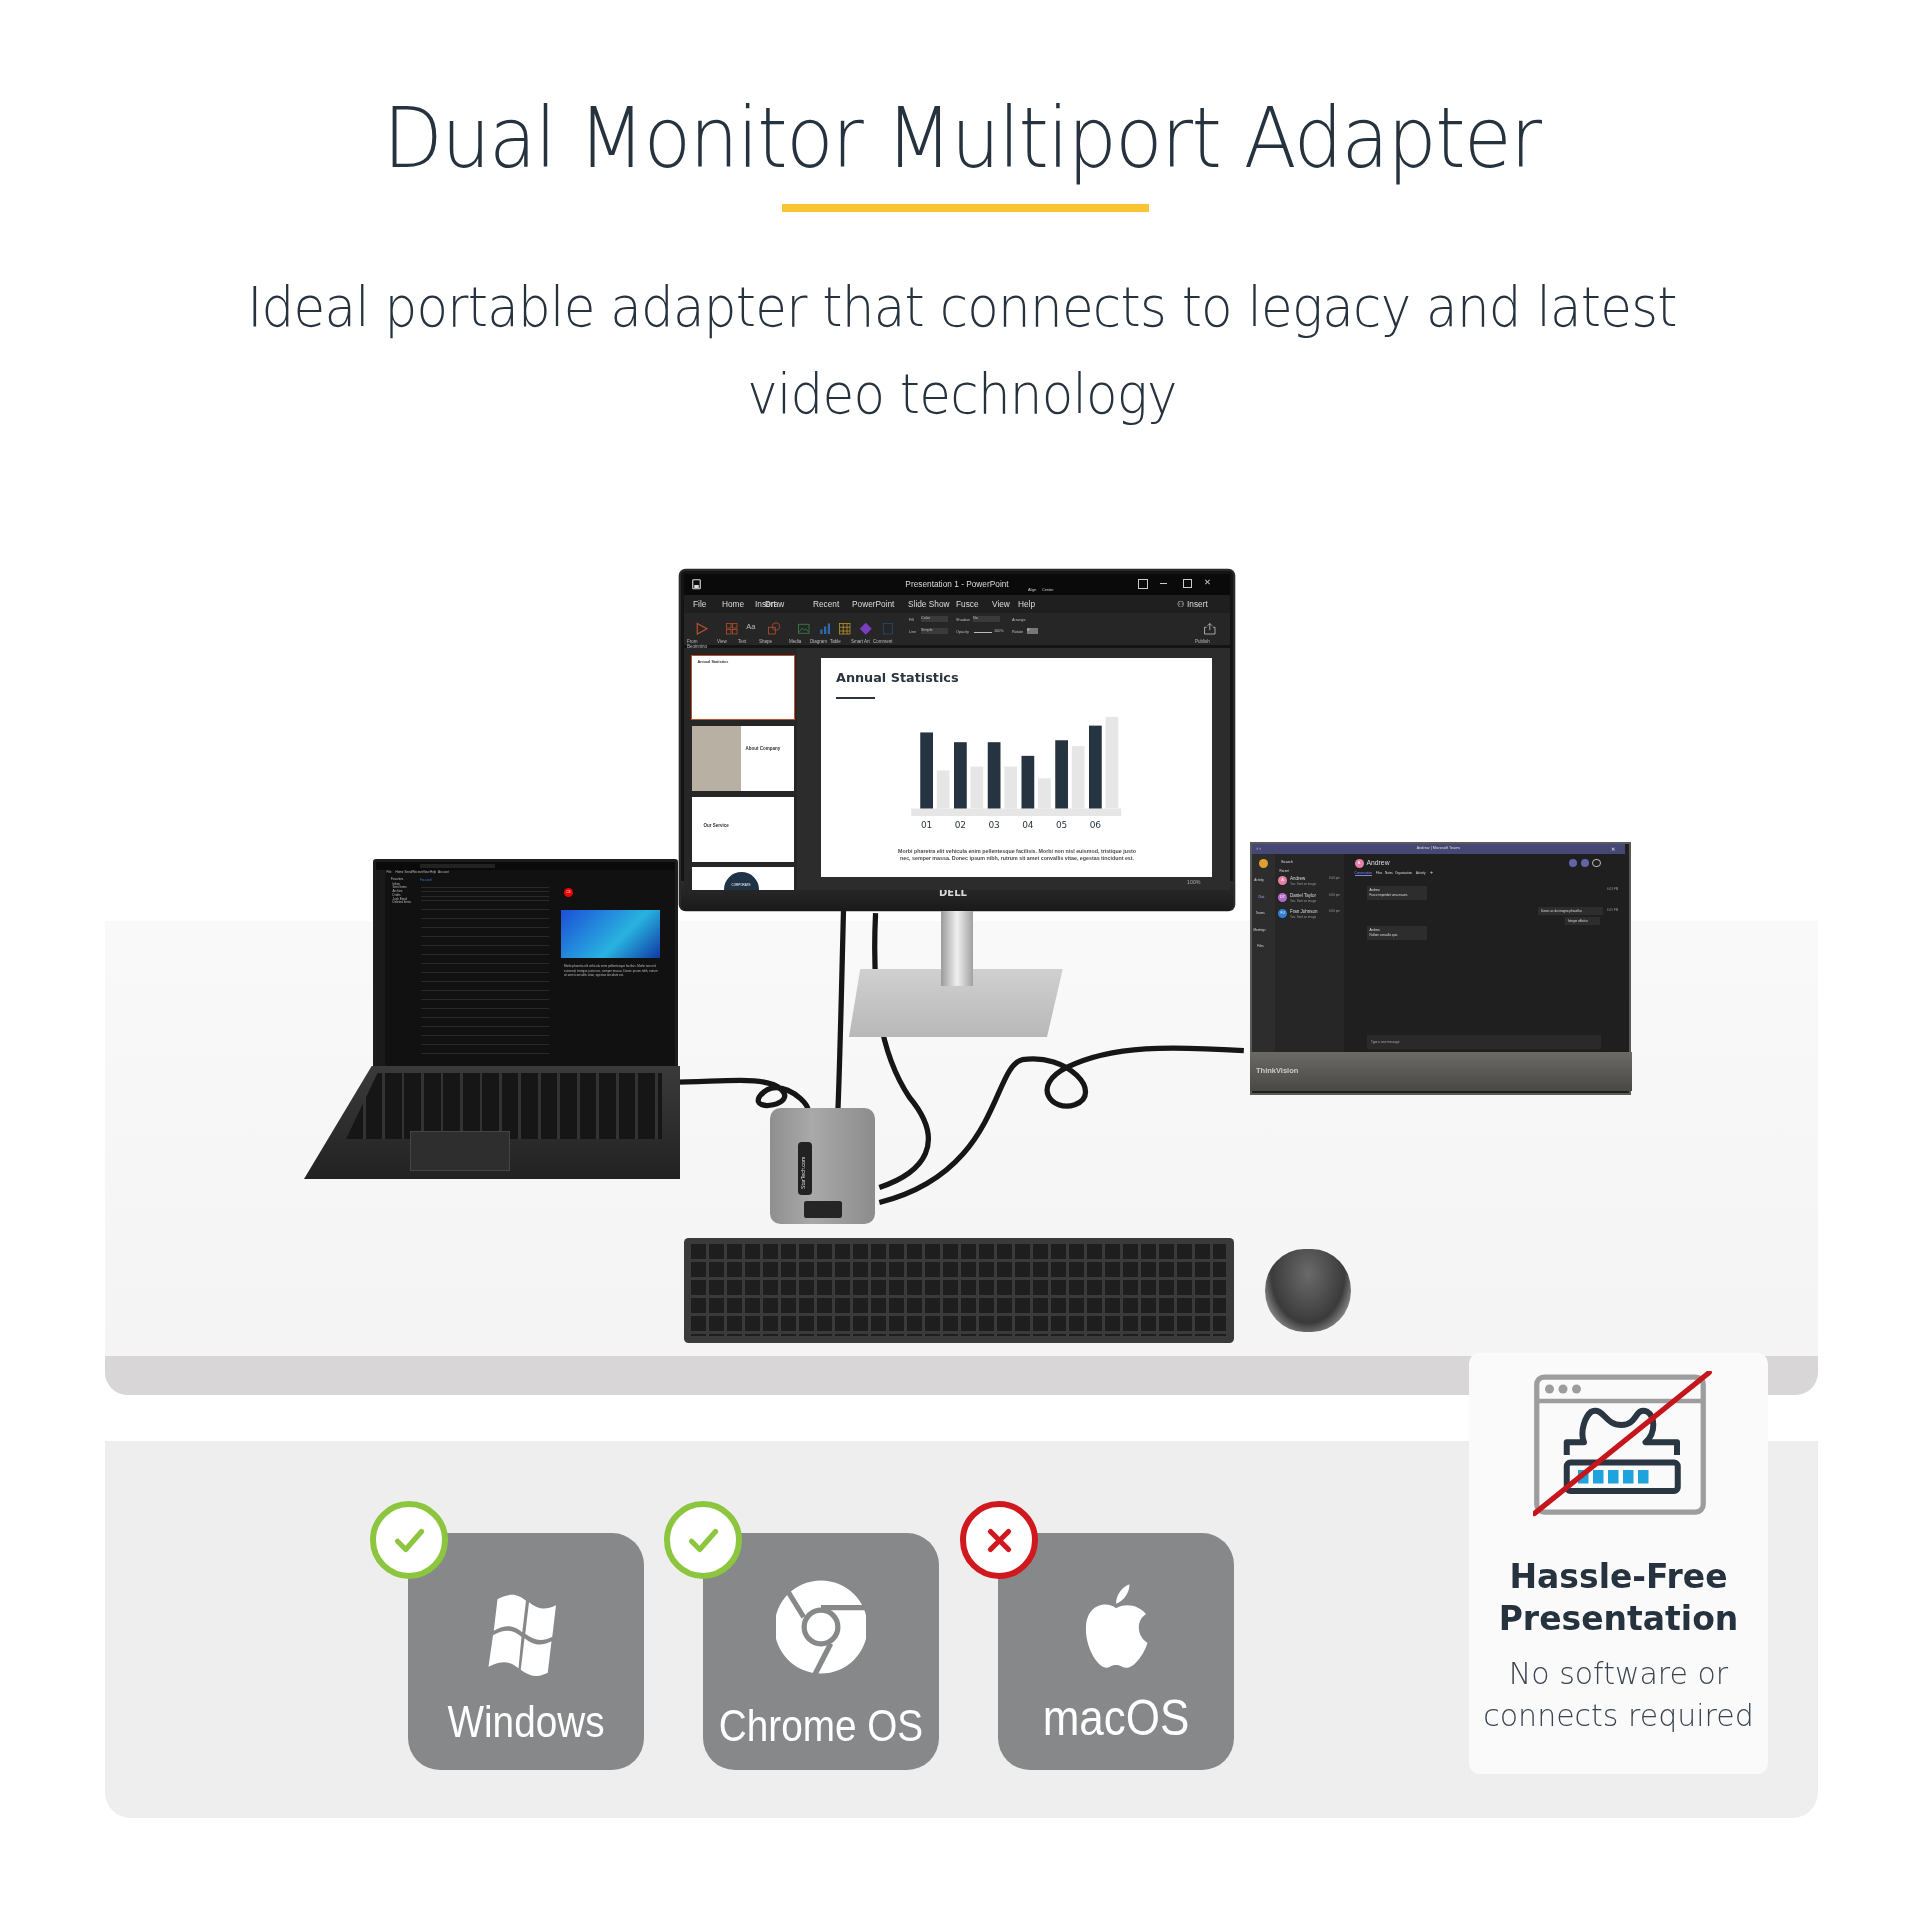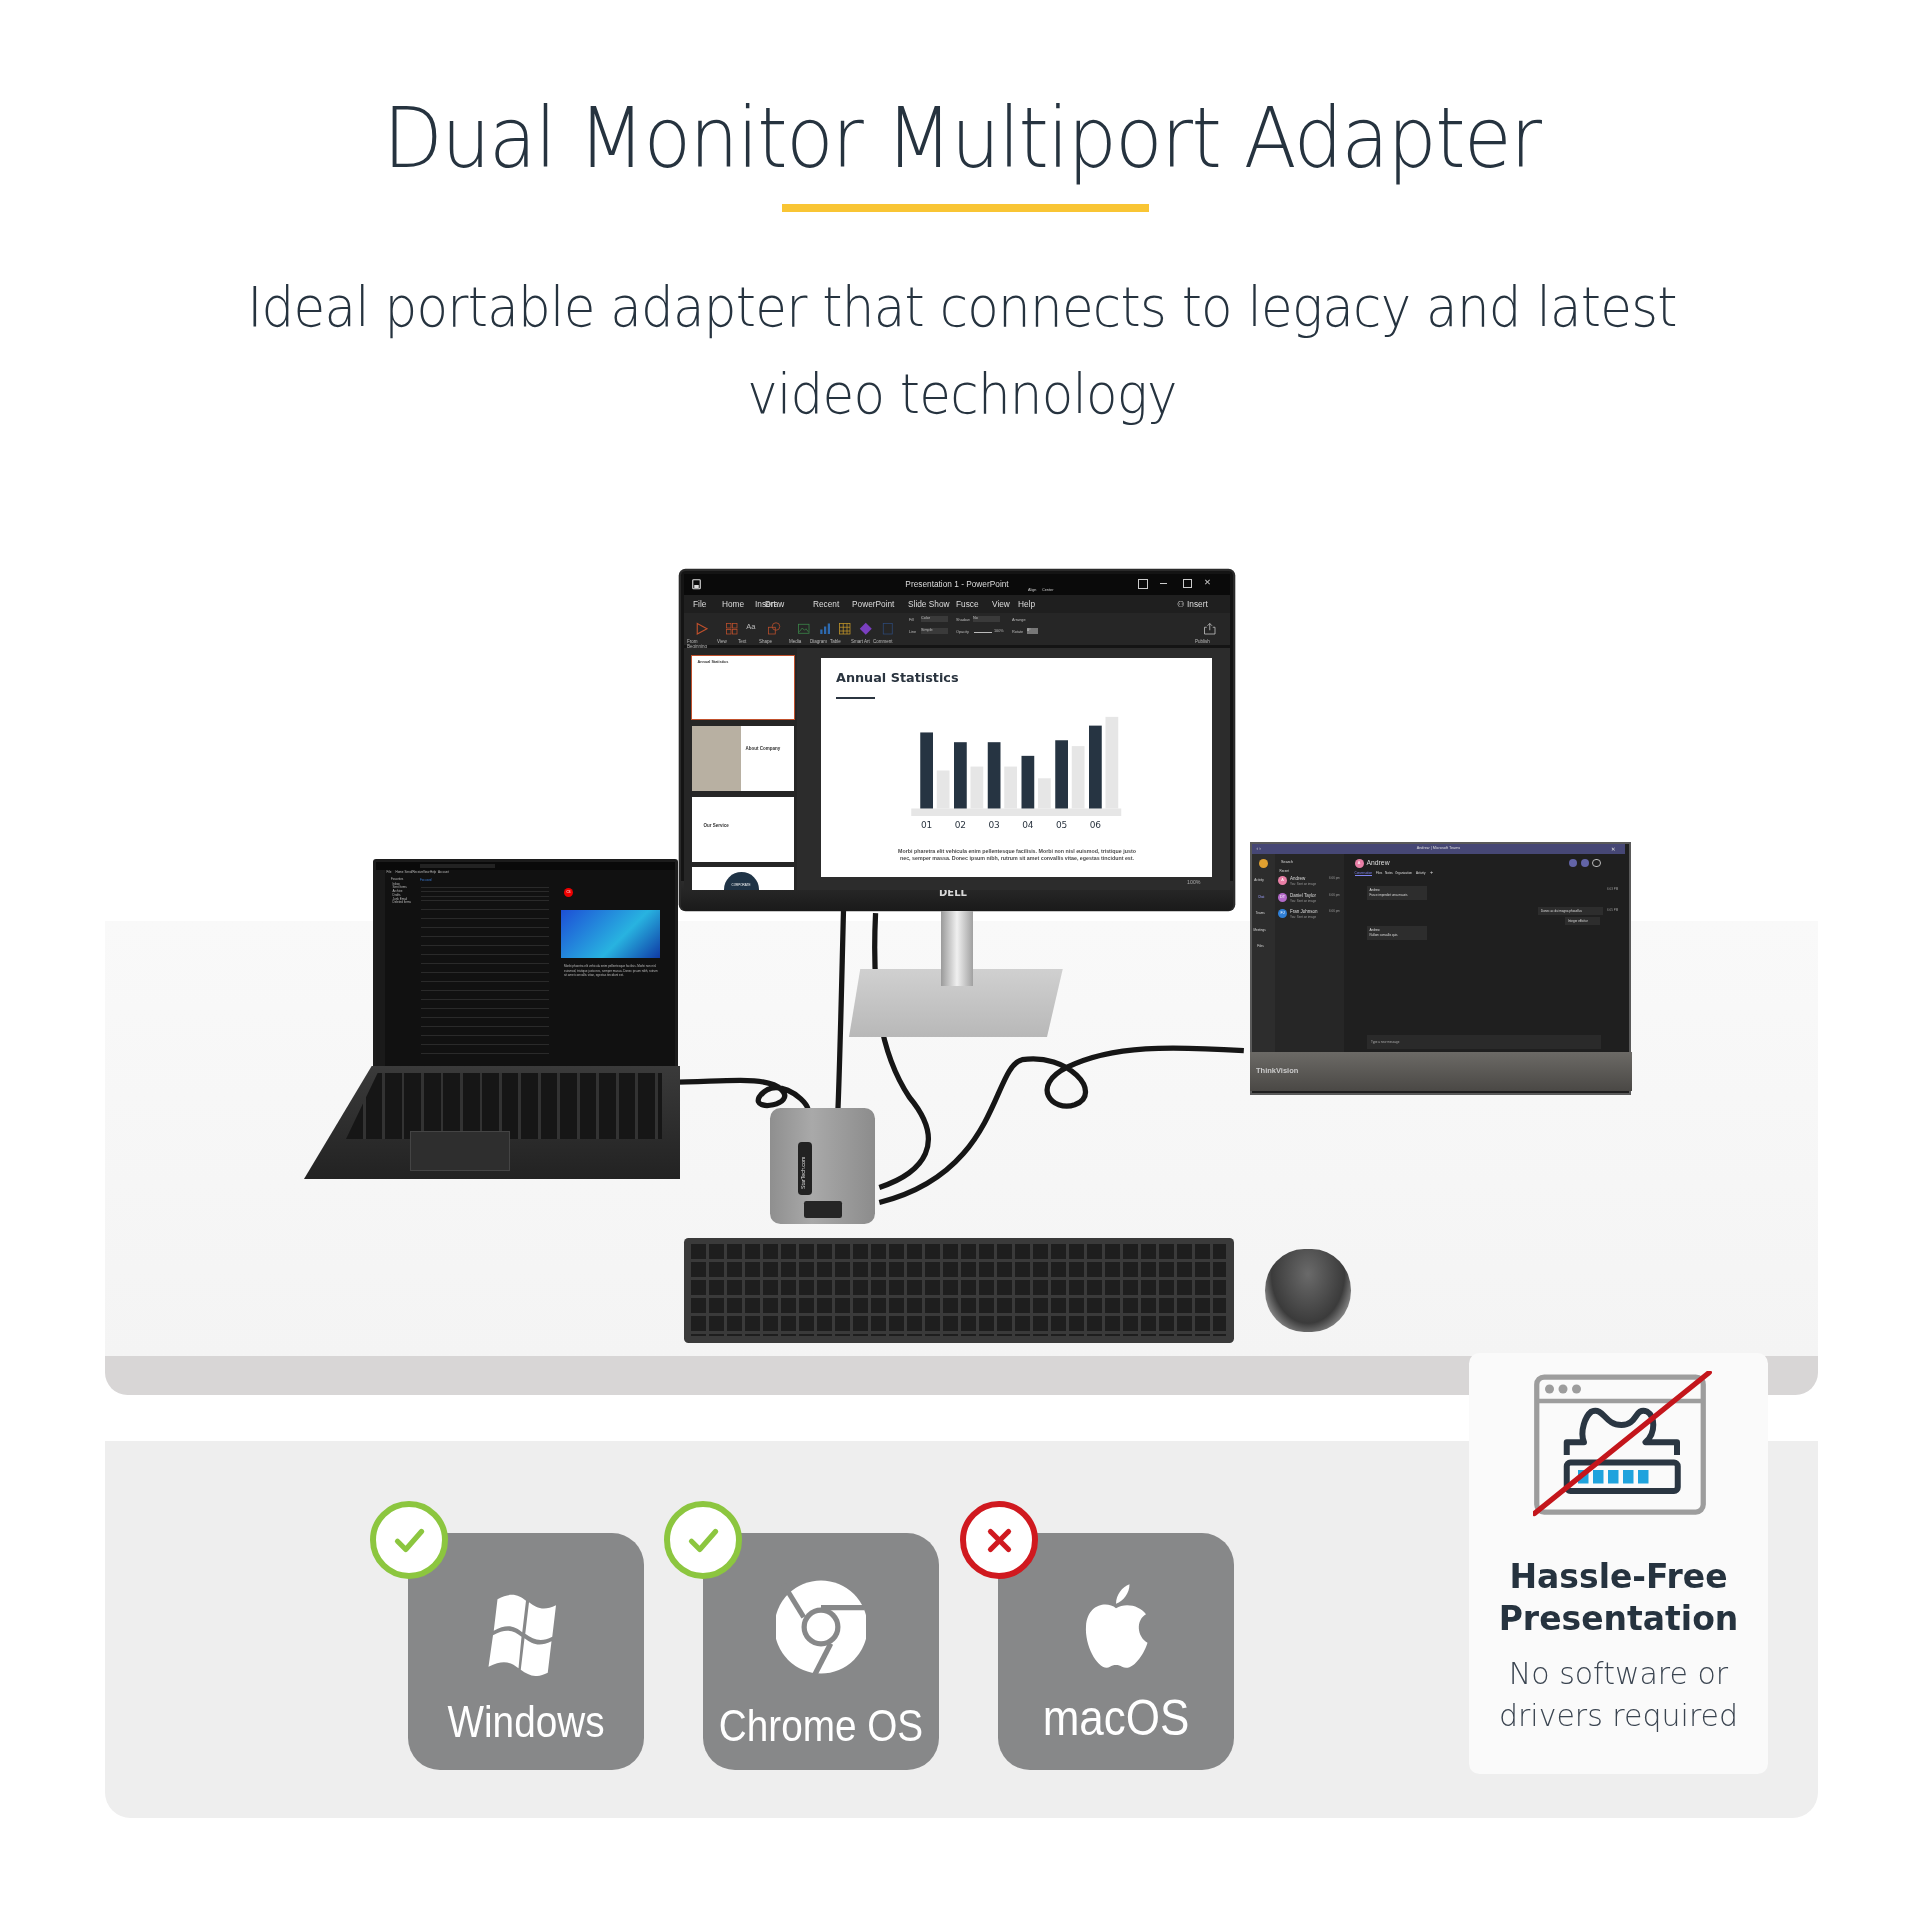--- a/index.html
+++ b/index.html
@@ -396,15 +396,15 @@
     <rect x="120" y="132" width="14" height="18" fill="#1fa3dd"></rect>
     <rect x="140" y="132" width="14" height="18" fill="#1fa3dd"></rect>
   <line x1="2" y1="190" x2="235" y2="2" stroke="#c4161c" stroke-width="7" stroke-linecap="round"></line>
 </svg>
 <div class="abs" id="hassle-title">
   <div>Hassle-Free</div>
   <div>Presentation</div>
 </div>
 <div class="abs" id="hassle-desc">
   <div>No software or</div>
-  <div>drivers required</div>
+  <div>connects required</div>
 </div>
 
 
 </body></html>

